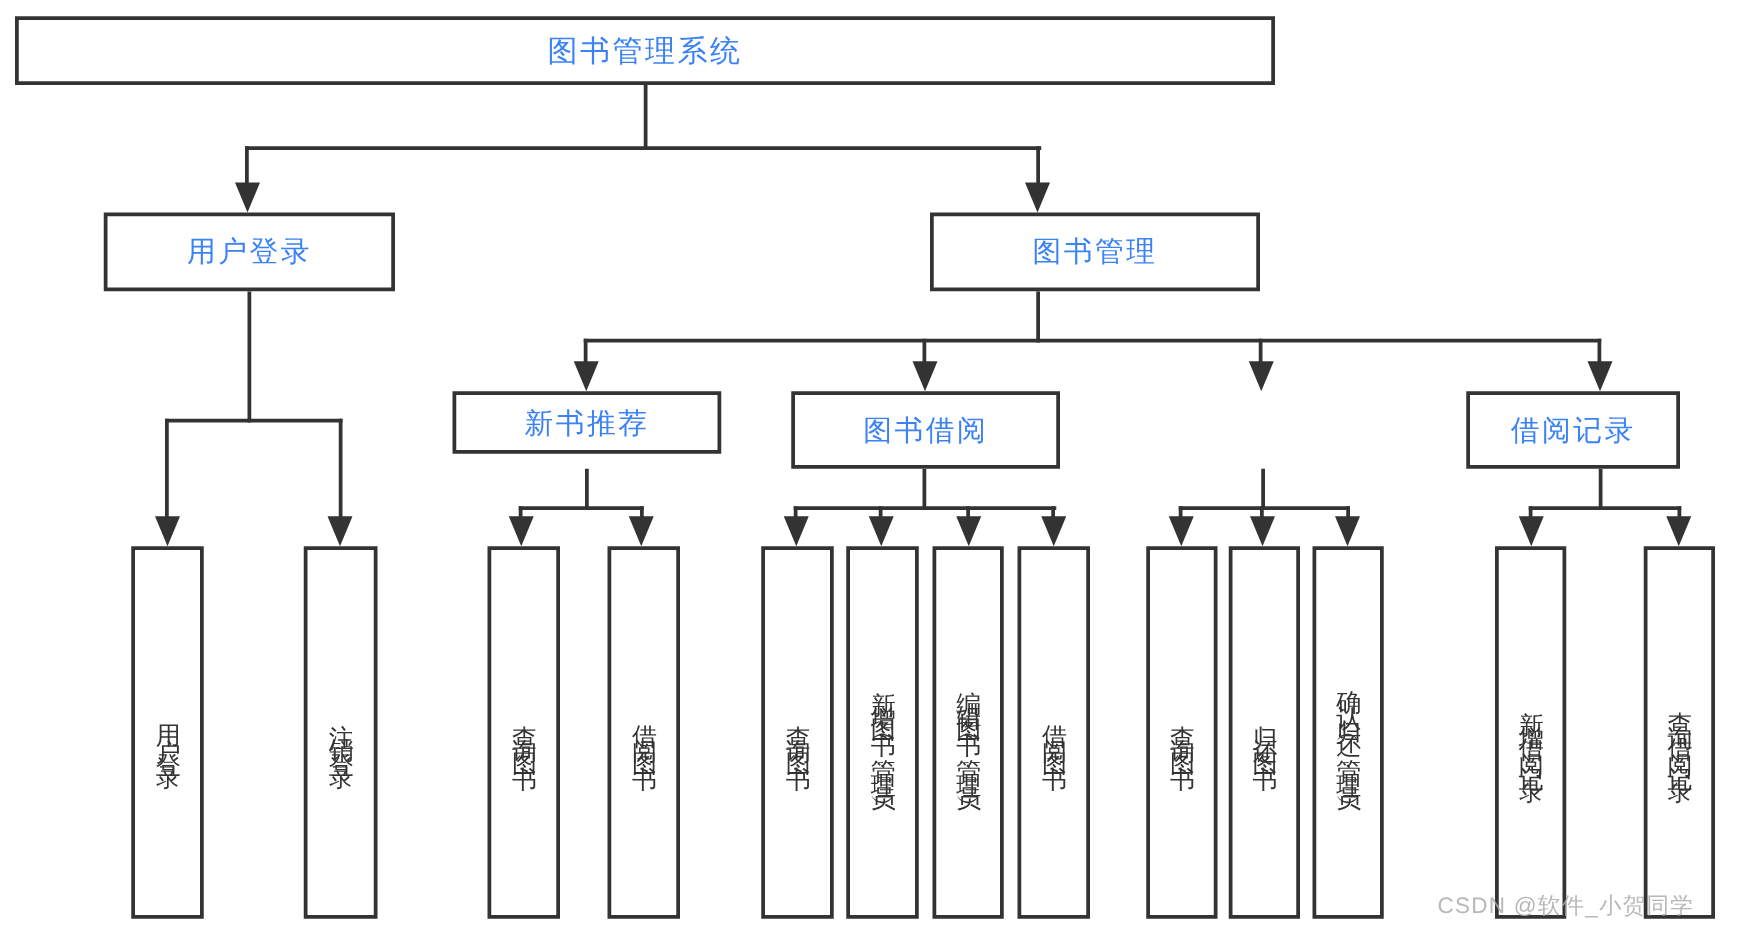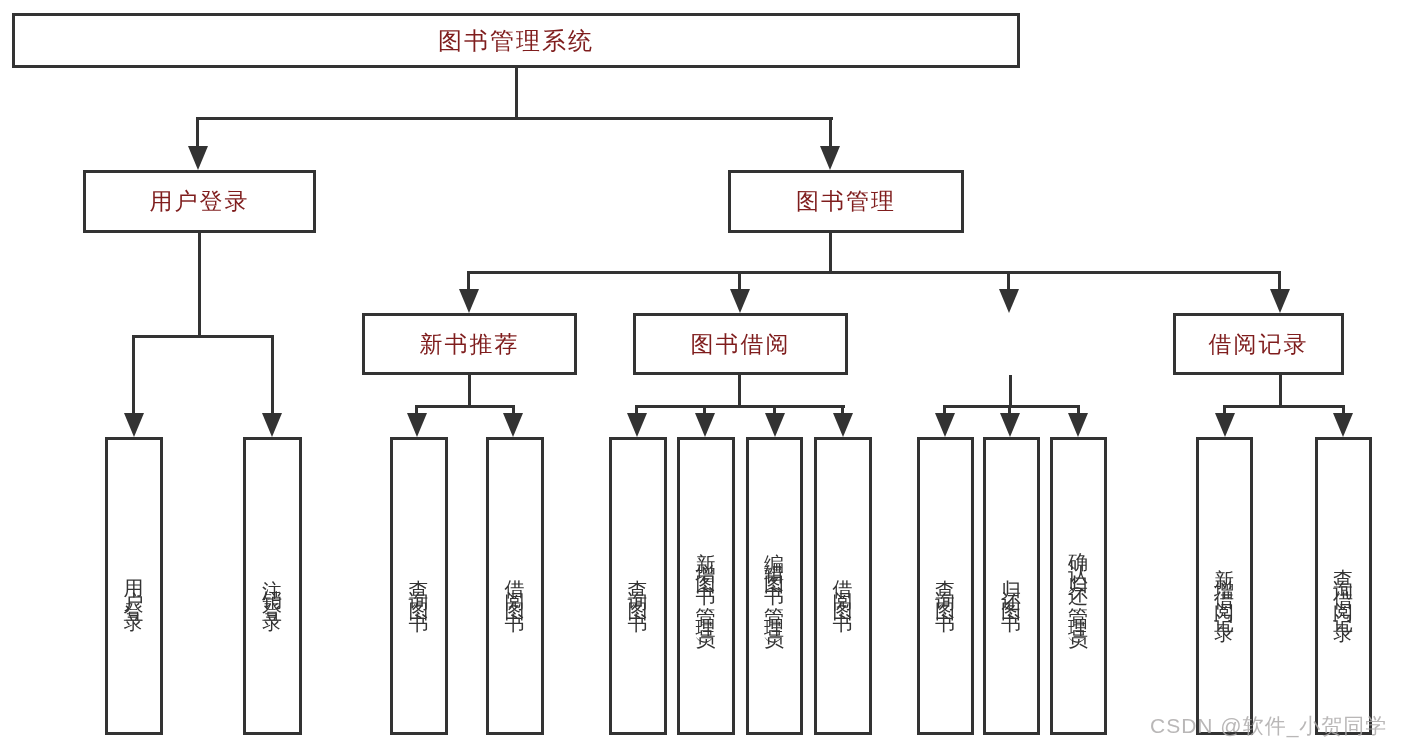--- a/index.html
+++ b/index.html
@@ -9,29 +9,29 @@
   }
   
   .ln{position:absolute;background:#333333;display:block;}
   
   .ar{position:absolute;width:0;height:0;display:block;
       border-left:10px solid transparent;border-right:10px solid transparent;
       border-top:24px solid #333333;}
   
   .bx{position:absolute;box-sizing:border-box;border:3px solid #333333;background:#ffffff;
       display:flex;align-items:center;justify-content:center;
-      font-size:23px;color:#7f1d1d;letter-spacing:2px;white-space:nowrap;}
+      font-size:23px;color:#3b82f6;letter-spacing:2px;white-space:nowrap;}
   
   .vx{position:absolute;box-sizing:border-box;border:3px solid #333333;background:#ffffff;
       top:437px;height:298px;
       display:flex;align-items:center;justify-content:center;
       writing-mode:vertical-rl;font-size:20px;color:#333333;letter-spacing:11px;
       line-height:1;}
   .wm{position:absolute;left:1150px;top:712px;width:250px;
-      font-size:21px;color:rgba(173,170,170,0.85);letter-spacing:1px;
+      font-size:18px;color:rgba(173,170,170,0.85);letter-spacing:1px;
       white-space:nowrap;z-index:5;}
 </style>
 </head>
 <body>
 
 <div class="stage">
 
   <i class="ln" style="left:515px;top:68px;width:3px;height:52px"></i>
 
   <i class="ln" style="left:196px;top:117px;width:637px;height:3px"></i>
@@ -89,23 +89,23 @@
   <i class="ln" style="left:1223px;top:405px;width:122px;height:3px"></i>
   <i class="ln" style="left:1223px;top:405px;width:3px;height:12px"></i>
   <i class="ln" style="left:1342px;top:405px;width:3px;height:12px"></i>
   <i class="ar" style="left:1215px;top:413px"></i>
   <i class="ar" style="left:1333px;top:413px"></i>
 
   <div class="bx" style="left:12px;top:13px;width:1008px;height:55px;font-size:24px">图书管理系统</div>
 
   <div class="bx" style="left:83px;top:170px;width:233px;height:63px">用户登录</div>
 
-  <div class="bx" style="left:728px;top:170px;width:236px;height:63px">图书管理</div>
+  <div class="bx" style="left:744px;top:170px;width:264px;height:63px">图书管理</div>
 
-  <div class="bx" style="left:362px;top:313px;width:215px;height:62px">新书推荐</div>
+  <div class="bx" style="left:362px;top:313px;width:215px;height:50px">新书推荐</div>
 
   <div class="bx" style="left:633px;top:313px;width:215px;height:62px">图书借阅</div>
 
 
   <div class="bx" style="left:1173px;top:313px;width:171px;height:62px">借阅记录</div>
 
   <div class="vx" style="left:105px;width:58px">用户登录</div>
 
   <div class="vx" style="left:243px;width:59px">注销登录</div>
 

